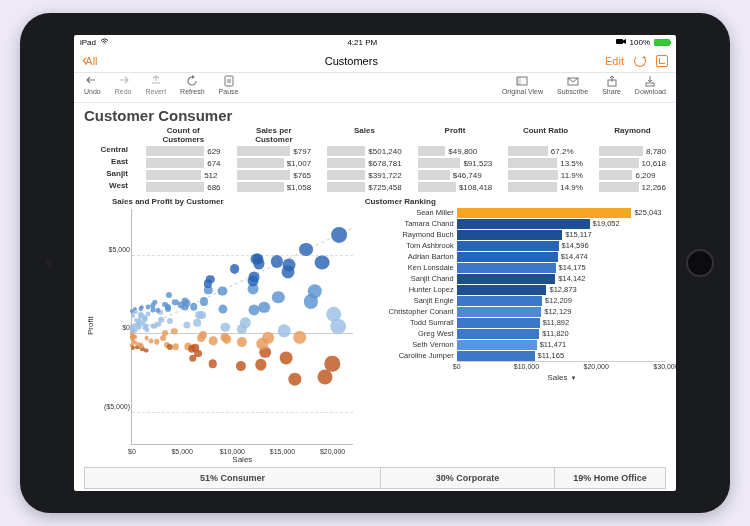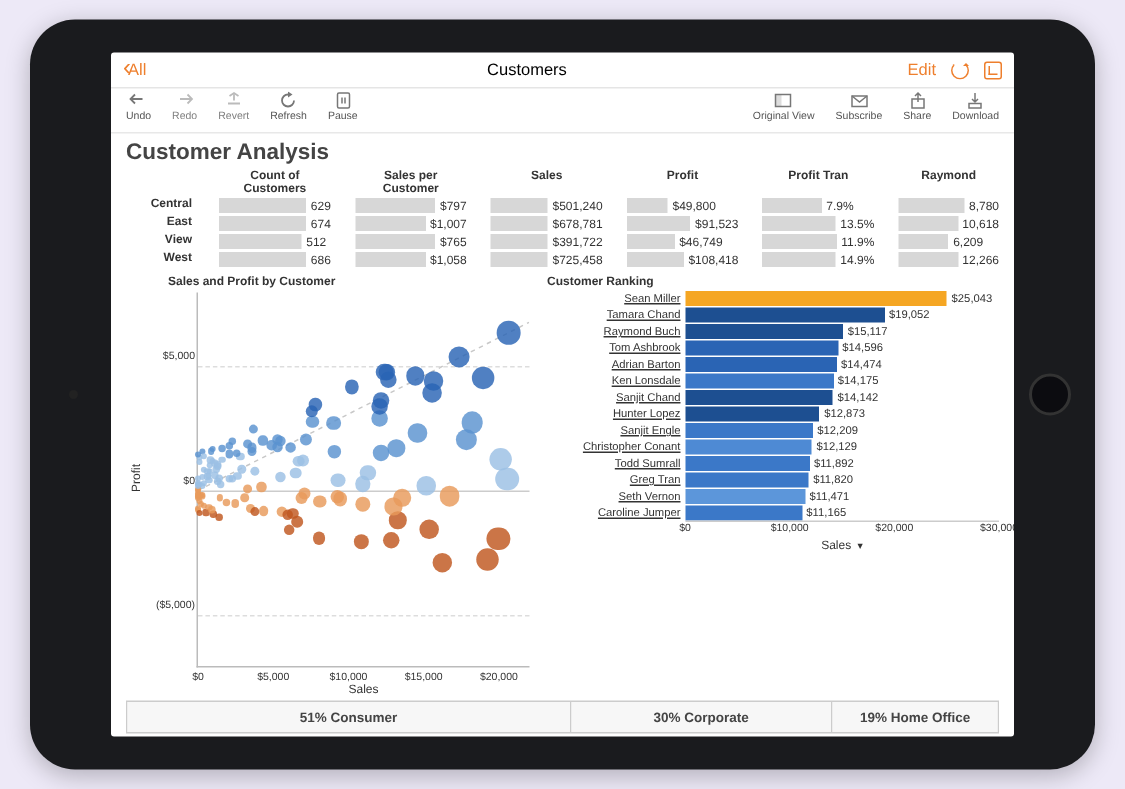--- a/index.html
+++ b/index.html
@@ -72,21 +72,21 @@
   .scatter-wrap { flex:1; display:flex; }
   .y-axis-label { writing-mode:vertical-rl; transform:rotate(180deg); font-size:8px; text-align:center; padding:0 2px;}
   .scatter-plot { flex:1; position:relative; border-left:1px solid #bbb; border-bottom:1px solid #bbb; margin:2px 4px 0 0;}
   .scatter-plot .ygrid, .scatter-plot .zero { position:absolute; left:0; right:0; border-top:1px dashed #ddd; }
   .scatter-plot .zero { border-top:1px solid #ccc; }
   .scatter-plot .ytick { position:absolute; left:-34px; width:32px; text-align:right; font-size:7px; transform:translateY(-50%); }
   .scatter-plot .xtick { position:absolute; bottom:-11px; font-size:7px; transform:translateX(-50%); }
   .scatter-plot .xlabel { position:absolute; bottom:-20px; left:50%; transform:translateX(-50%); font-size:8px;}
   .dot { position:absolute; border-radius:50%; transform:translate(-50%,50%); opacity:.82; }
   .diag { position:absolute; left:0; bottom:0; width:100%; height:100%; pointer-events:none; }
-  .ranking-body { flex:1; display:flex; flex-direction:column;text-decoration:underline; }
+  .ranking-body { flex:1; display:flex; flex-direction:column; }
   .rank-row { display:flex; align-items:center; height:11px; }
   .rank-row .name { width:92px; text-align:right; font-size:7.5px; padding-right:3px; white-space:nowrap;}
   .rank-row .trk { flex:1; position:relative; height:10px; }
   .rank-row .rbar { position:absolute; left:0; top:0; height:10px; }
   .rank-row .rval { position:absolute; top:0; font-size:7.5px; line-height:10px; padding-left:3px;}
   .rank-axis { display:flex; margin-left:92px; position:relative; height:20px; border-top:1px solid #ccc;}
   .rank-axis .xt { position:absolute; font-size:7px; top:1px; transform:translateX(-50%);}
   .rank-axis .xl { position:absolute; left:50%; top:11px; transform:translateX(-50%); font-size:8px;}
   .rank-axis .sort-ic { font-size:7px; margin-left:2px;}
   .segments { display:flex; height:22px; border:1px solid #ccc; margin-top:2px;}
@@ -94,20 +94,43 @@
   .segments > div:last-child { border-right:none; }
 </style>
 </head>
 <body>
 
 <div class="ipad">
   <div class="camera"></div>
   <div class="home-btn"></div>
   <div class="screen">
 
+    <div class="statusbar">
+      <div class="sb-left">
+        <span>iPad</span>
+        <span>
+          <svg width="9" height="7" viewBox="0 0 10 8">
+              <path d="M5 7 L5 7 M1 3 Q5 -1 9 3 M2.5 4.5 Q5 2 7.5 4.5 M4 6 Q5 5 6 6" stroke="#000" fill="none" stroke-width="1"></path>
+            </svg>
+        </span>
+      </div>
+      <div>4:21 PM</div>
+      <div class="sb-right">
+        <span>
+          <svg width="10" height="7" viewBox="0 0 10 7">
+              <rect x="0" y="1" width="7" height="5" rx="1" fill="#000"></rect>
+              <path d="M7 2.5 L10 1 L10 6 L7 4.5 Z" fill="#000"></path>
+            </svg>
+        </span>
+        <span>100%</span>
+        <span class="battery">
+            <span></span>
+          </span>
+      </div>
+    </div>
 
     <div class="navbar">
       <div class="nav-left">
         <span class="chev-left"><span>All</span></span>
       </div>
       <div class="nav-title">Customers</div>
       <div class="nav-right">
         <span>Edit</span>
         <span class="refresh-ic"></span>
         <span class="icon-box"></span>
@@ -195,50 +218,50 @@
                 <rect x="2" y="8" width="8" height="3" stroke="#777" fill="none"></rect>
                 <path d="M6 1 V7 M4 5 L6 7 L8 5" stroke="#777" fill="none"></path>
               </svg>
             </span>
             <span>Download</span>
           </div>
         </div>
     </div>
 
     <div class="content">
-      <h1>Customer Analysis</h1>
+      <h1>Customer Consumer</h1>
 
       <div class="summary-table" id="summary">
           <div class="hdr"></div>
           <div class="hdr">Count of Customers</div>
           <div class="hdr">Sales per Customer</div>
           <div class="hdr">Sales</div>
           <div class="hdr">Profit</div>
-          <div class="hdr">Profit Tran</div>
+          <div class="hdr">Count Ratio</div>
           <div class="hdr">Raymond</div>
           <div class="reg">Central</div>
           <div class="barcell">
             <div class="bar" style="width:91%"></div>
             <span class="val">629</span>
           </div>
           <div class="barcell">
             <div class="bar" style="width:74%"></div>
             <span class="val">$797</span>
           </div>
           <div class="barcell">
             <div class="bar" style="width:69%"></div>
             <span class="val">$501,240</span>
           </div>
           <div class="barcell">
             <div class="bar" style="width:37%"></div>
             <span class="val">$49,800</span>
           </div>
           <div class="barcell">
             <div class="bar" style="width:53%"></div>
-            <span class="val">7.9%</span>
+            <span class="val">67.2%</span>
           </div>
           <div class="barcell">
             <div class="bar" style="width:70%"></div>
             <span class="val">8,780</span>
           </div>
           <div class="reg">East</div>
           <div class="barcell">
             <div class="bar" style="width:97%"></div>
             <span class="val">674</span>
           </div>
@@ -255,21 +278,21 @@
             <span class="val">$91,523</span>
           </div>
           <div class="barcell">
             <div class="bar" style="width:90%"></div>
             <span class="val">13.5%</span>
           </div>
           <div class="barcell">
             <div class="bar" style="width:85%"></div>
             <span class="val">10,618</span>
           </div>
-          <div class="reg">View</div>
+          <div class="reg">Sanjit</div>
           <div class="barcell">
             <div class="bar" style="width:74%"></div>
             <span class="val">512</span>
           </div>
           <div class="barcell">
             <div class="bar" style="width:72%"></div>
             <span class="val">$765</span>
           </div>
           <div class="barcell">
             <div class="bar" style="width:54%"></div>
@@ -556,21 +579,21 @@
                 </div>
               </div>
               <div class="rank-row">
                 <div class="name">Todd Sumrall</div>
                 <div class="trk">
                   <div class="rbar" style="width:39.64%;background:#3b78c8"></div>
                   <div class="rval" style="left:39.64%">$11,892</div>
                 </div>
               </div>
               <div class="rank-row">
-                <div class="name">Greg Tran</div>
+                <div class="name">Greg West</div>
                 <div class="trk">
                   <div class="rbar" style="width:39.4%;background:#3b78c8"></div>
                   <div class="rval" style="left:39.4%">$11,820</div>
                 </div>
               </div>
               <div class="rank-row">
                 <div class="name">Seth Vernon</div>
                 <div class="trk">
                   <div class="rbar" style="width:38.23666666666667%;background:#5c96da"></div>
                   <div class="rval" style="left:38.23666666666667%">$11,471</div>

